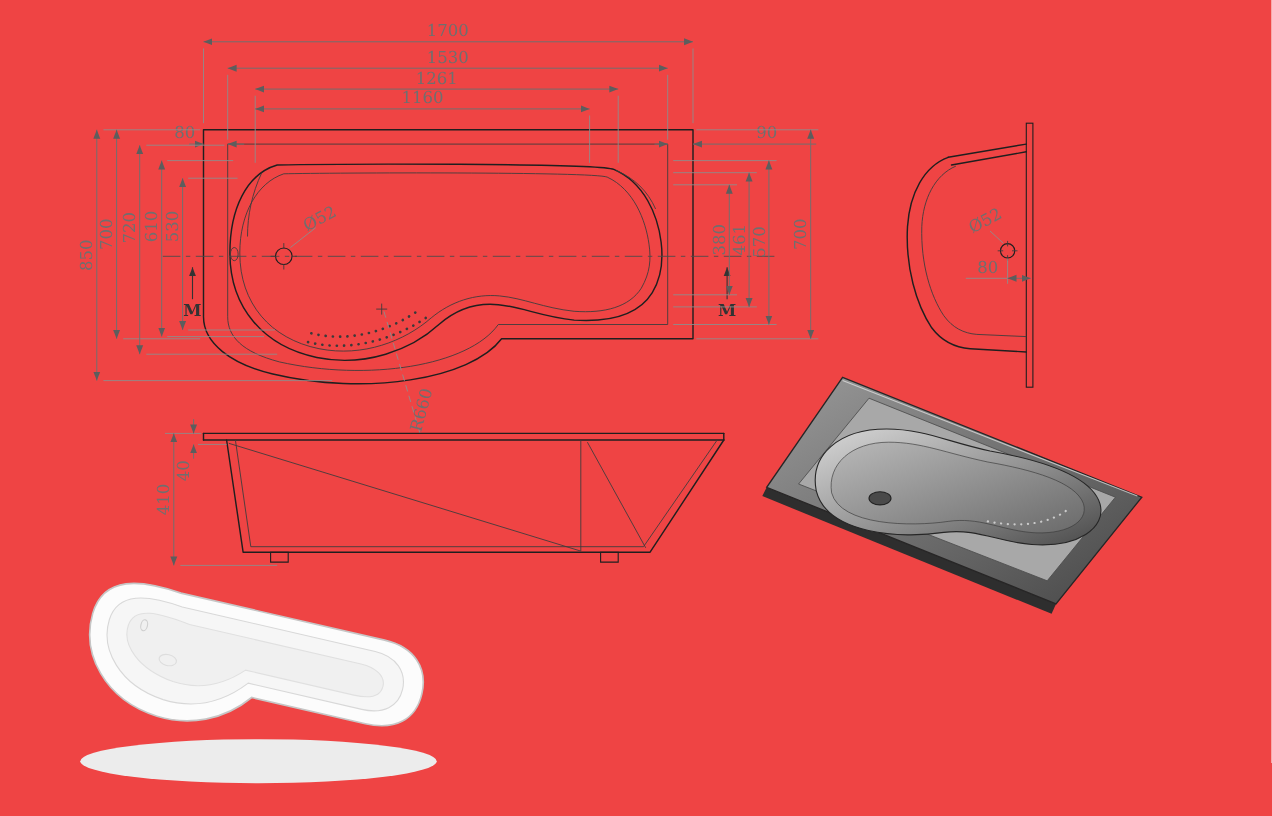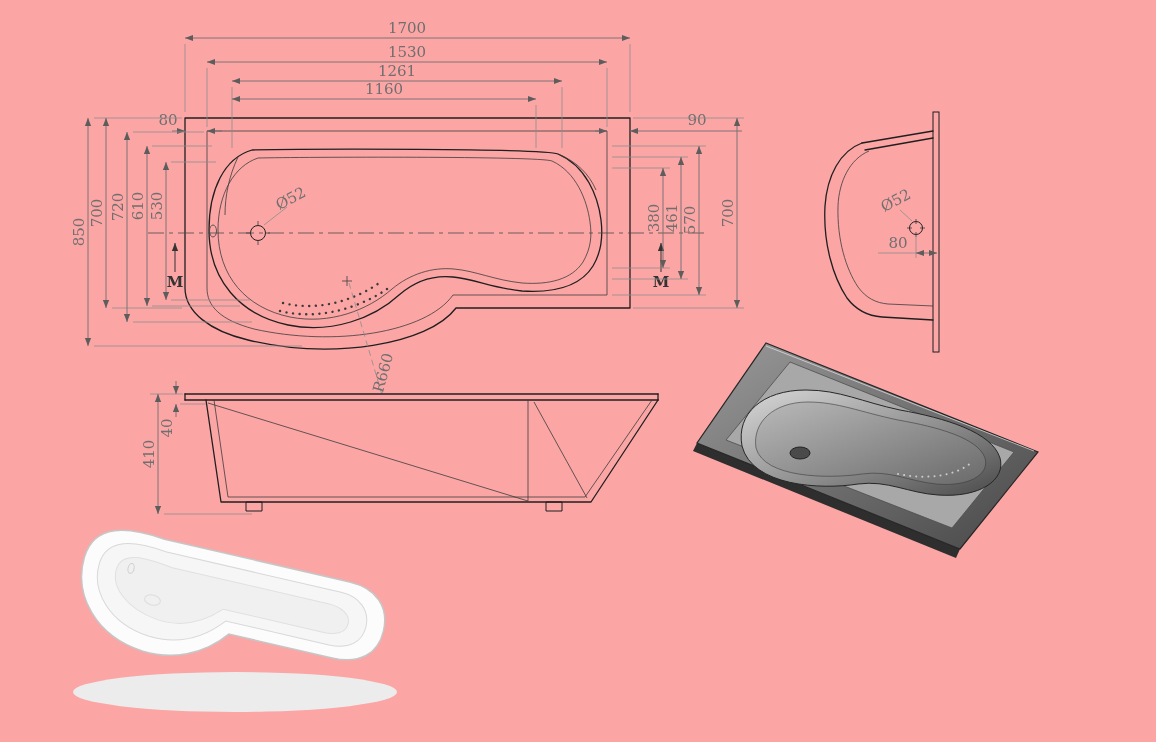--- a/index.html
+++ b/index.html
@@ -1,16 +1,16 @@
 <!DOCTYPE html>
 <html><head>
 <meta charset="utf-8">
 <style>
   html,body{margin:0;padding:0;background:#fff;}
-  .stage{position:relative;width:1156px;height:742px;background:#fca5a5;overflow:hidden;
+  .stage{position:relative;width:1156px;height:742px;background:#ef4444;overflow:hidden;
          font-family:"DejaVu Serif",serif;}
   svg{position:absolute;left:0;top:0;}
   .ol{stroke:#1f1f1f;stroke-width:1.3;fill:none;stroke-linejoin:round;stroke-linecap:round}
   .ol2{stroke:#1f1f1f;stroke-width:1;fill:none}
   .tl{stroke:#3c3c3c;stroke-width:.8;fill:none}
   .xl{stroke:#8d8d8d;stroke-width:.8;fill:none}
   .dl{stroke:#6f6f6f;stroke-width:.9;fill:none}
   .cl{stroke:#4a4a4a;stroke-width:.8;fill:none;stroke-dasharray:16 5 4 5}
   .dots{stroke:#3a3a3a;stroke-width:2.4;fill:none;stroke-dasharray:0.1 6.5;stroke-linecap:round}
   text.dim{font-family:"DejaVu Serif",serif;font-size:15px;fill:#6f6f6f}

